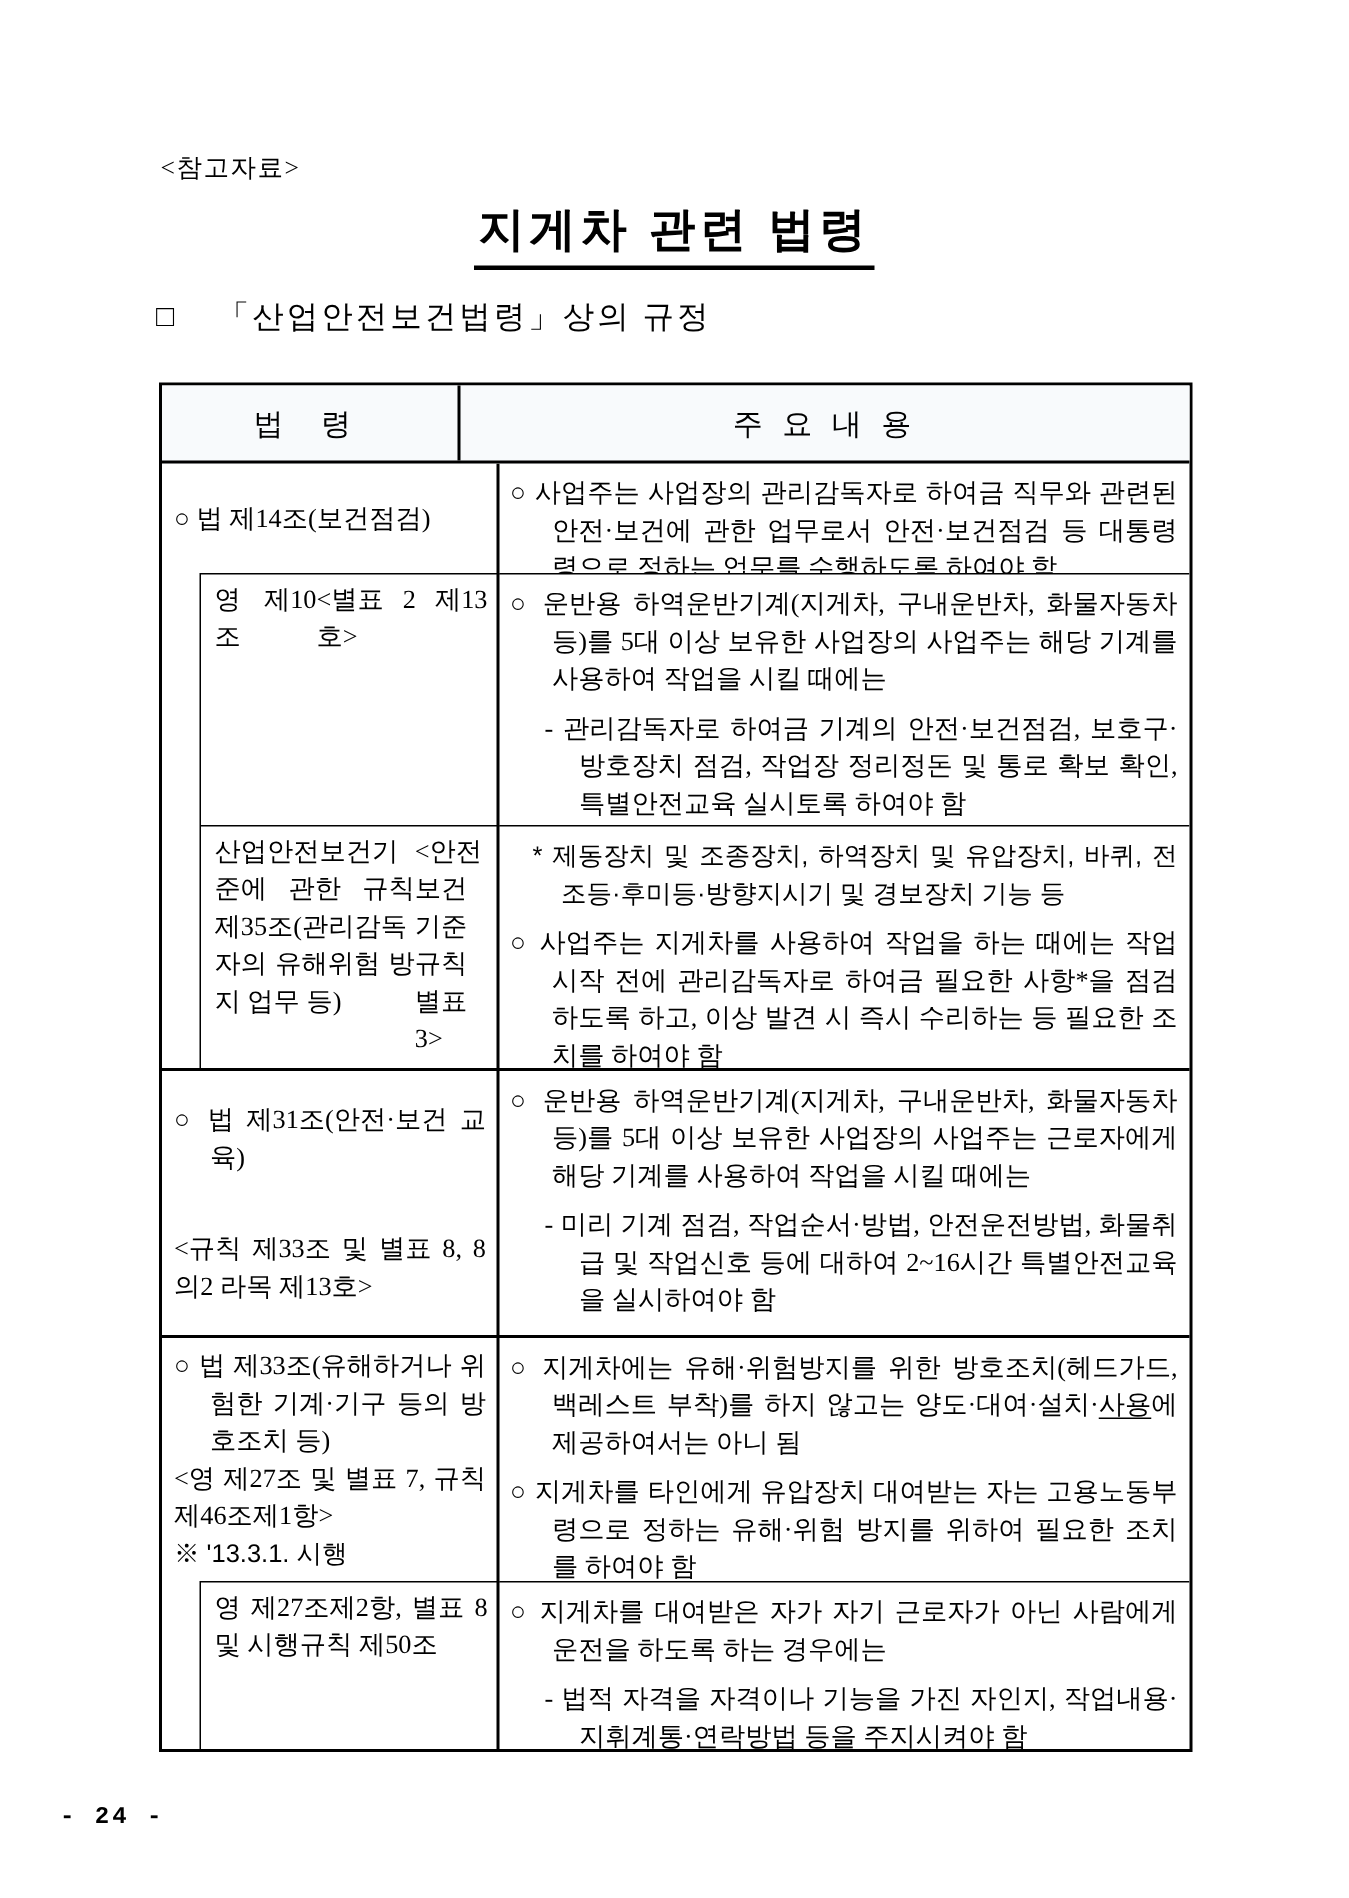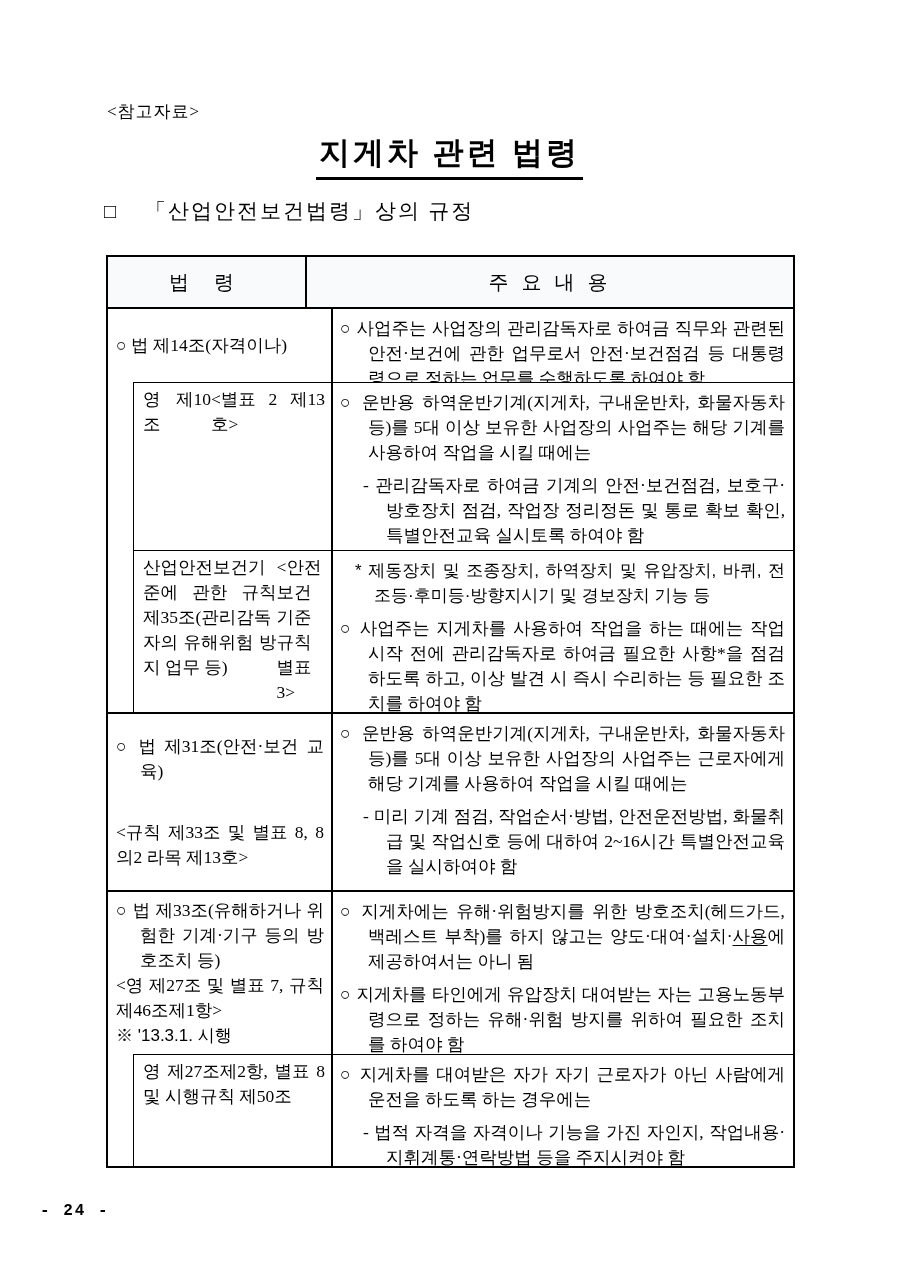--- a/index.html
+++ b/index.html
@@ -72,21 +72,21 @@
 
   <div class="law-table">
 
     <div class="thead">
       <div class="th th-law">법 령</div>
       <div class="th th-content">주 요 내 용</div>
     </div>
 
     <div class="row r1">
       <div class="lcell">
-        <p class="hang">○ 법 제14조(자격이나)</p>
+        <p class="hang">○ 법 제14조(보건점검)</p>
       </div>
       <div class="rcell">
         <p class="rpara circ">○ 사업주는 사업장의 관리감독자로 하여금 직무와 관련된 안전·보건에 관한 업무로서 안전·보건점검 등 대통령령으로 정하는 업무를 수행하도록 하여야 함</p>
       </div>
     </div>
 
     <div class="row r2 sub">
       <div class="strip"></div>
       <div class="sub-l">
         <p>영 제10조</p>

